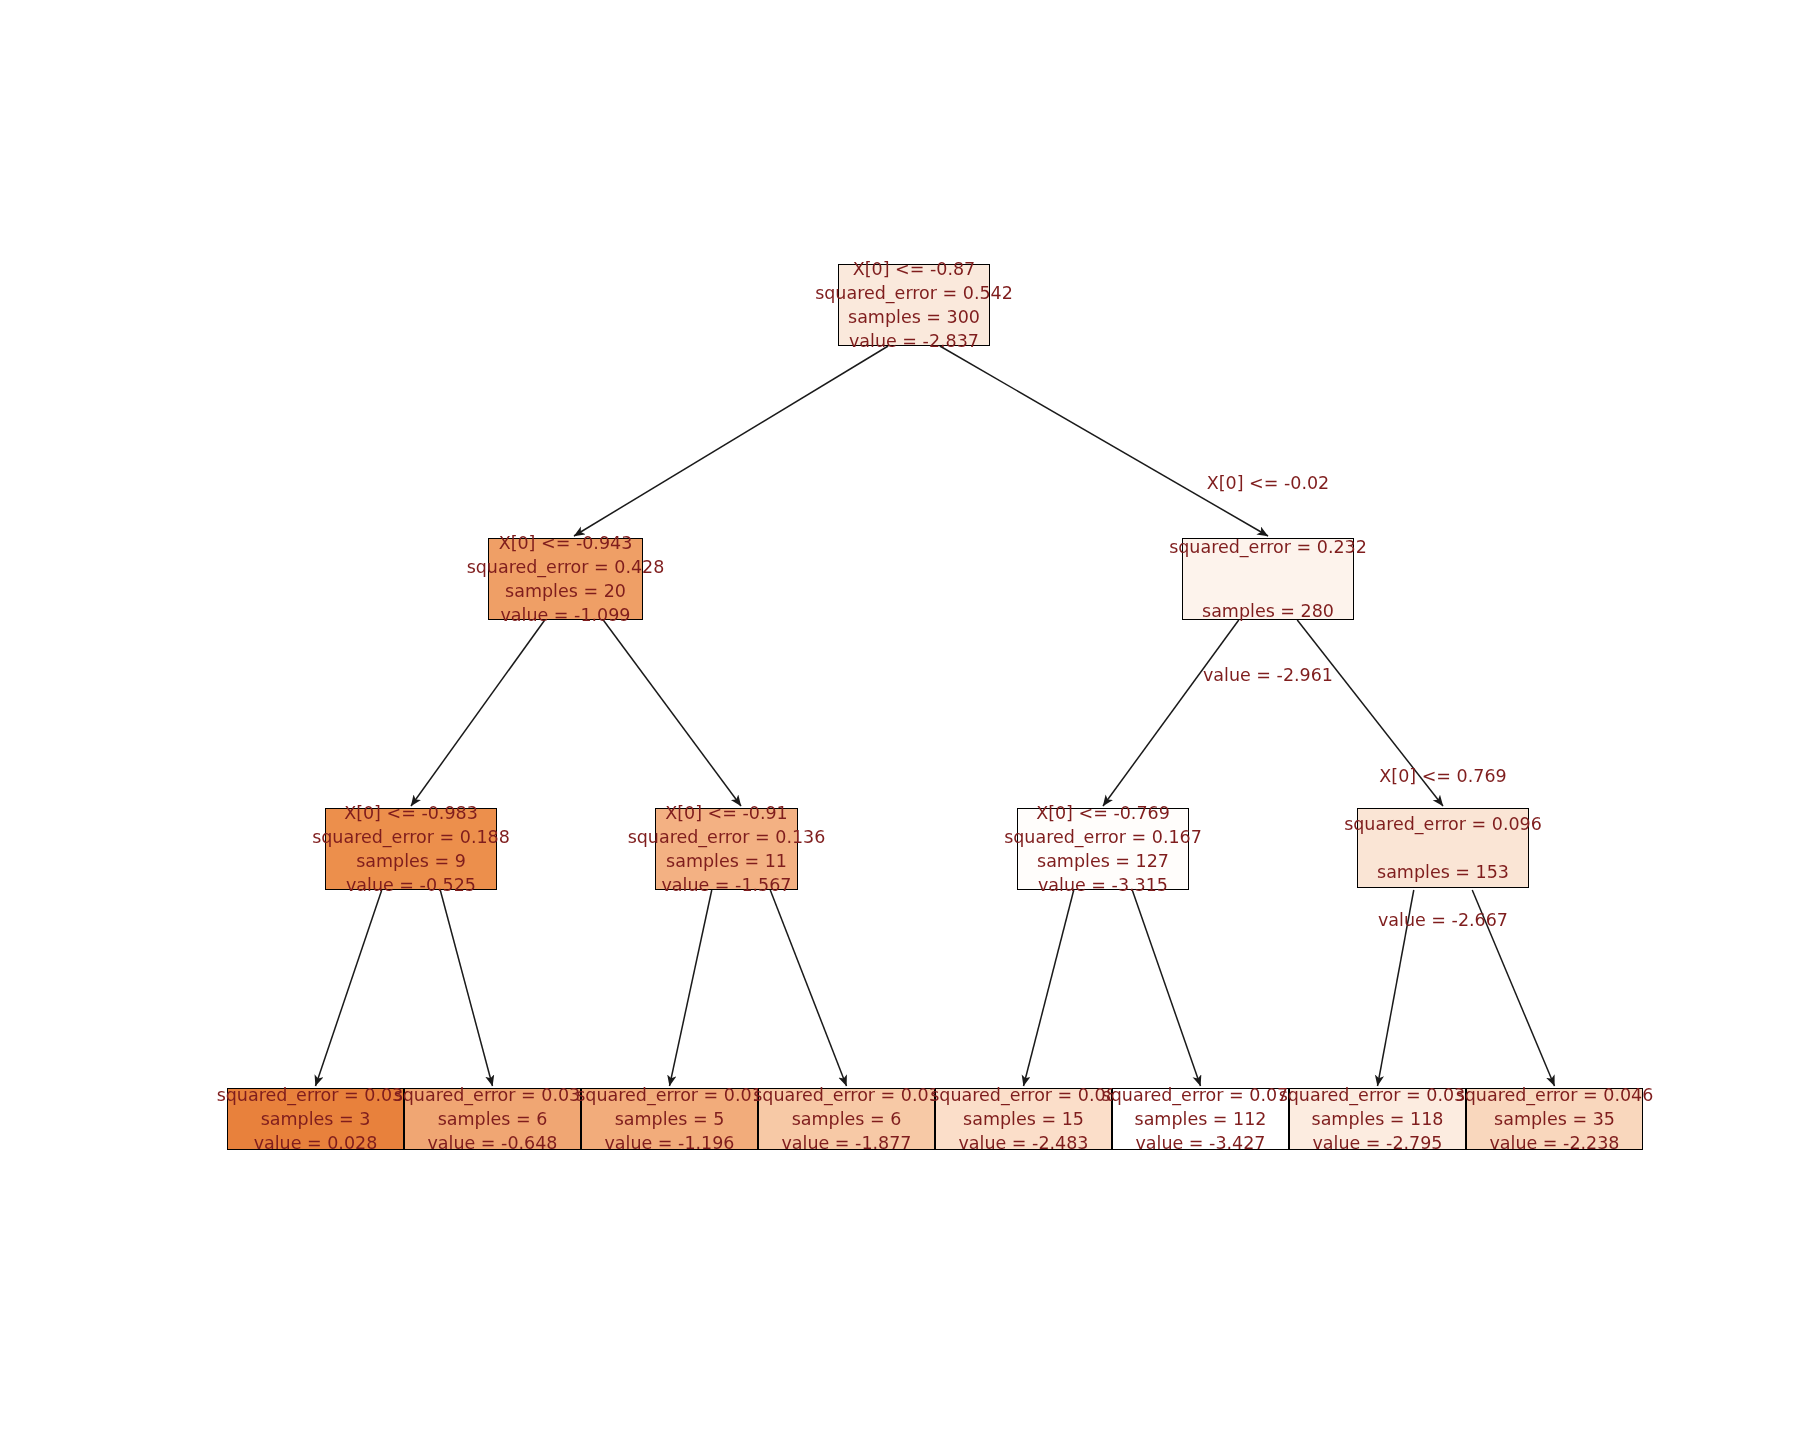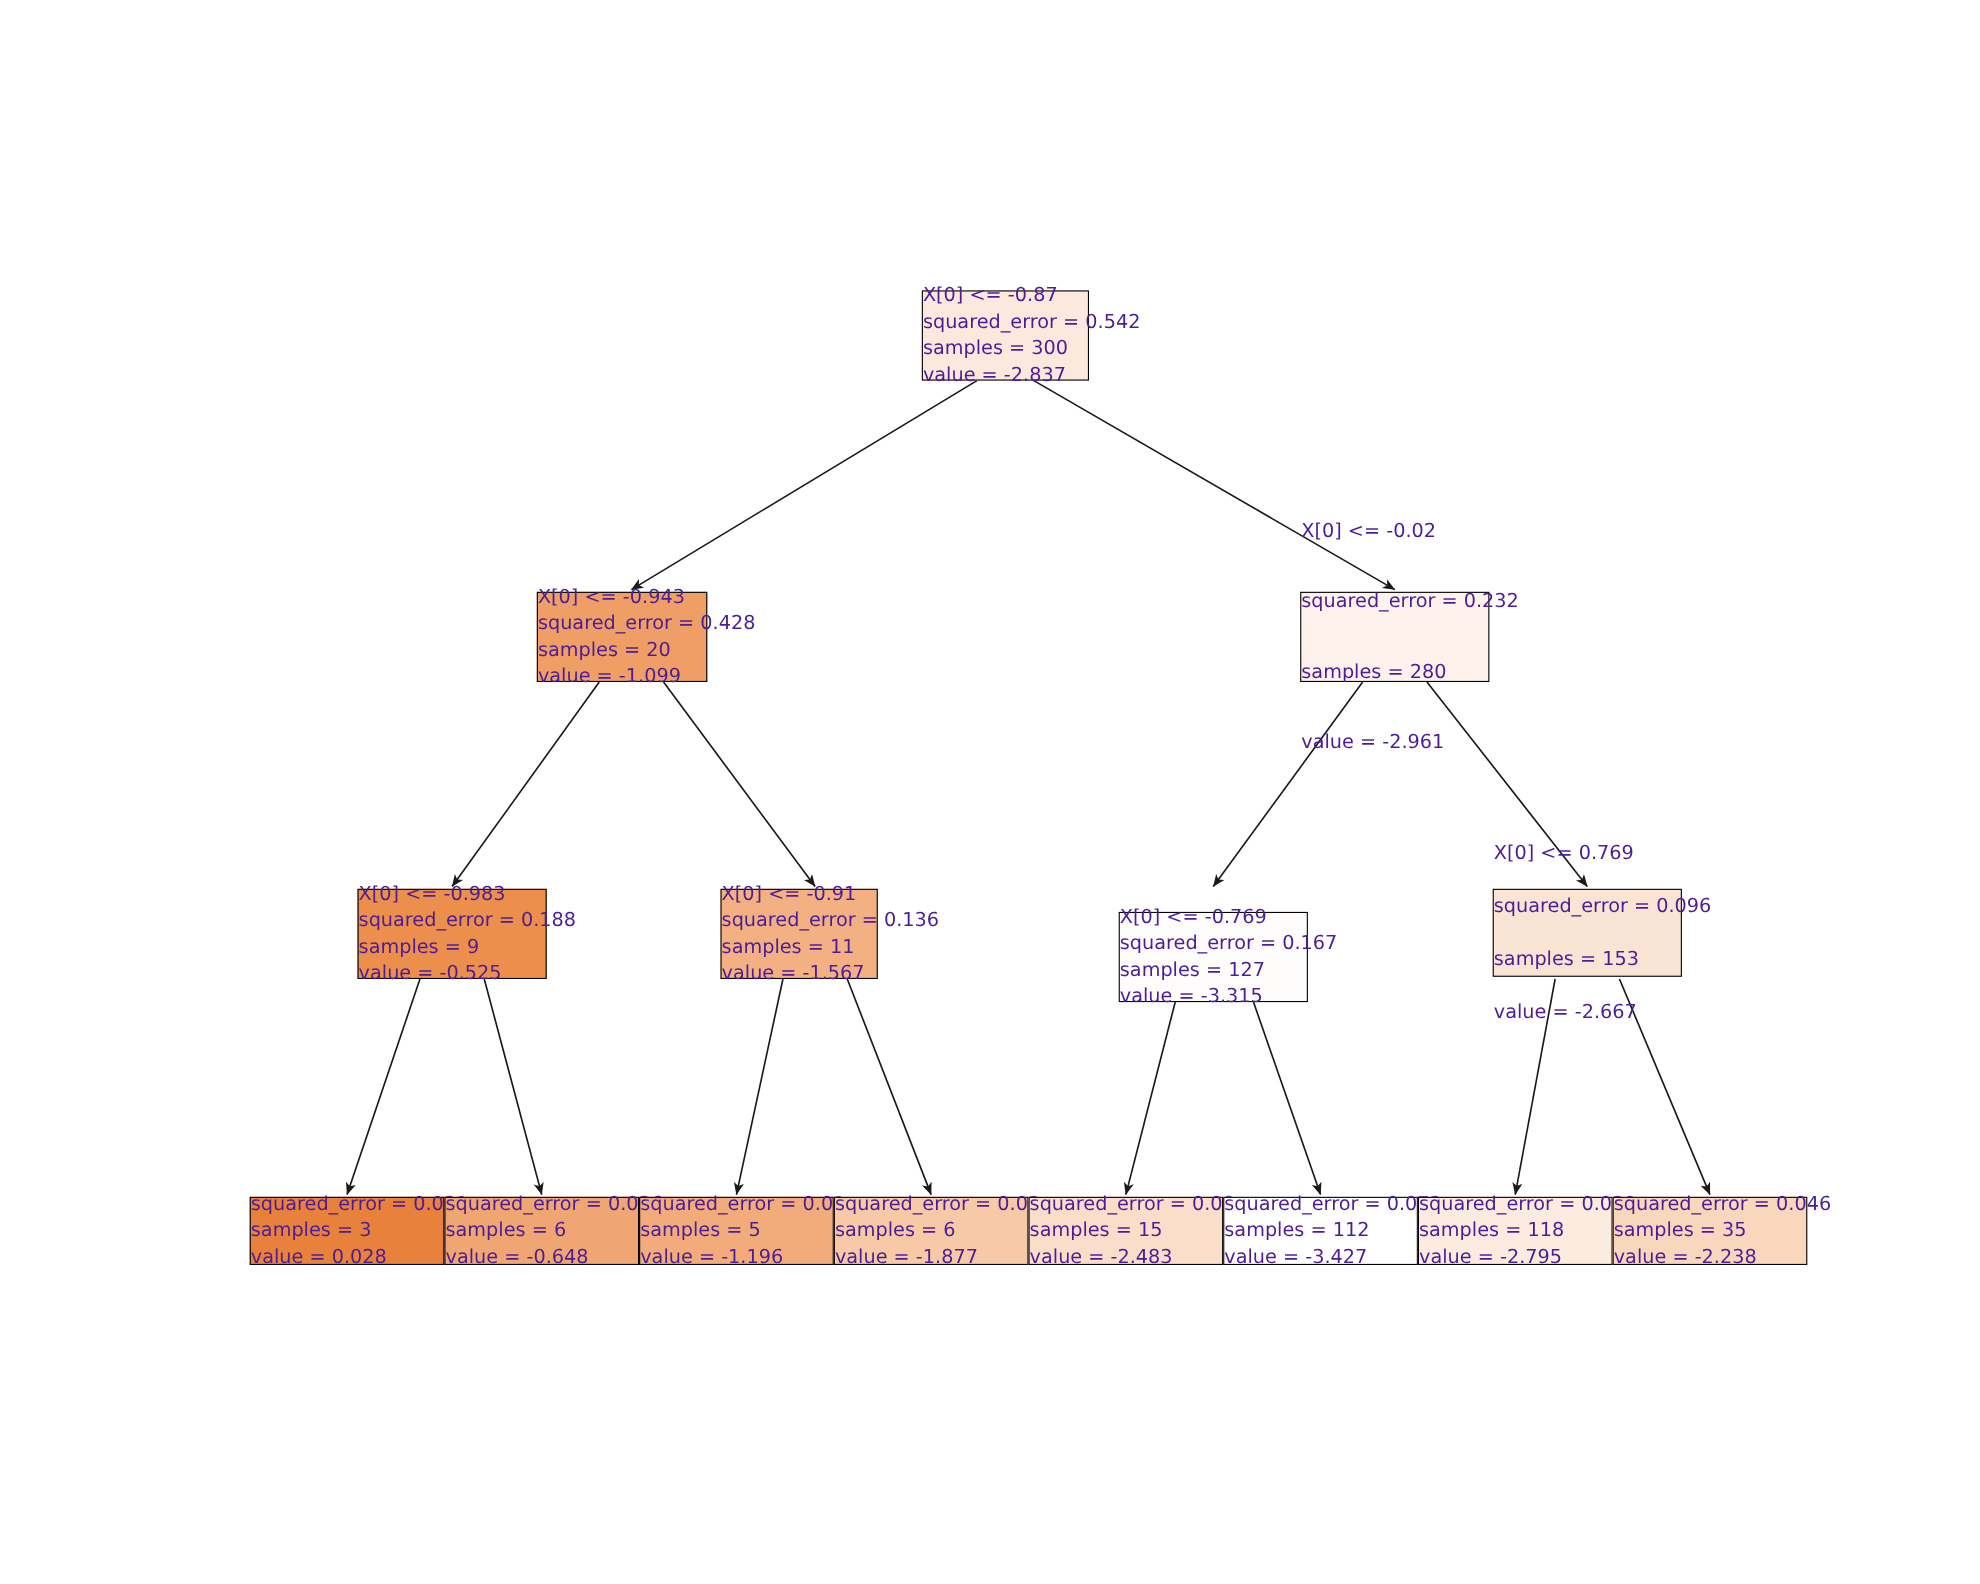--- a/index.html
+++ b/index.html
@@ -21,26 +21,26 @@
     top: 0;
     width: 1800px;
     height: 1440px;
   }
   .node {
     position: absolute;
     box-sizing: border-box;
     border: 1.6px solid #000000;
     display: flex;
     flex-direction: column;
-    align-items: flex-start;
+    align-items: center;
     justify-content: center;
     text-align: center;
     font-size: 17.5px;
     line-height: 1.38;
-    color: #4c1d95;
+    color: #7f1d1d;
     z-index: 5;
     white-space: nowrap;
   }
   .node .ln {
     display: block;
   }
 </style>
 </head>
 <body>
 
@@ -92,21 +92,21 @@
         <span class="ln">squared_error = 0.188</span>
         <span class="ln">samples = 9</span>
         <span class="ln">value = -0.525</span>
       </div>
       <div class="node" style="left: 655px; top: 808px; width: 143px; height: 82px; background: rgb(243, 177, 131);">
         <span class="ln">X[0] &lt;= -0.91</span>
         <span class="ln">squared_error = 0.136</span>
         <span class="ln">samples = 11</span>
         <span class="ln">value = -1.567</span>
       </div>
-      <div class="node" style="left: 1017px; top: 808px; width: 172px; height: 82px; background: rgb(255, 253, 251); margin-top: 21px;">
+      <div class="node" style="left: 1017px; top: 808px; width: 172px; height: 82px; background: rgb(255, 253, 251);">
         <span class="ln">X[0] &lt;= -0.769</span>
         <span class="ln">squared_error = 0.167</span>
         <span class="ln">samples = 127</span>
         <span class="ln">value = -3.315</span>
       </div>
       <div class="node" style="left: 1357px; top: 808px; width: 172px; height: 80px; background: rgb(250, 229, 213); gap: 24px;">
         <span class="ln">X[0] &lt;= 0.769</span>
         <span class="ln">squared_error = 0.096</span>
         <span class="ln">samples = 153</span>
         <span class="ln">value = -2.667</span>

